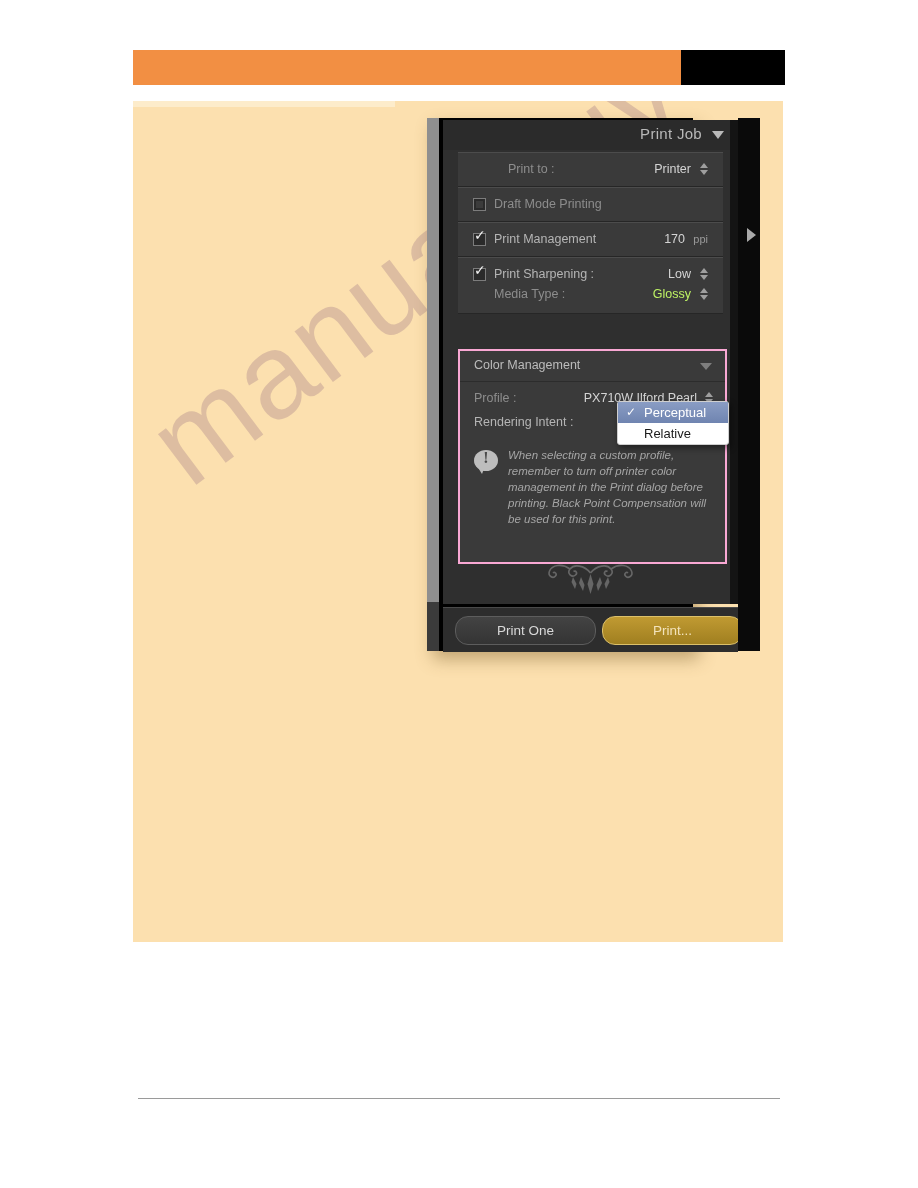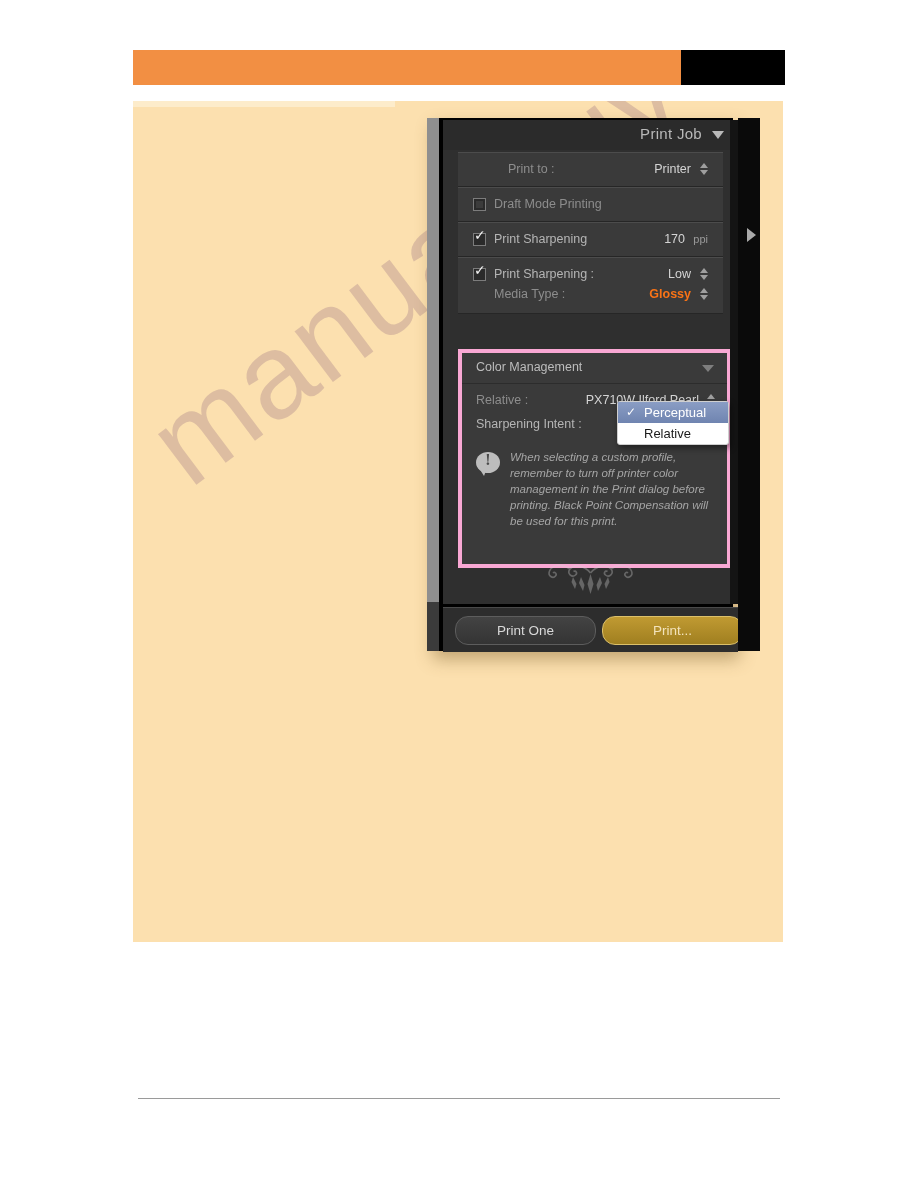--- a/index.html
+++ b/index.html
@@ -54,21 +54,20 @@
   
   #footer-rule{
     position:absolute;left:138px;top:1098px;width:642px;height:1px;
     background:#9a9a9a;
   }
 
   
   #lr-window{
     position:absolute;left:427px;top:118px;width:266px;height:533px;
     box-shadow:6px 8px 16px rgba(120,90,40,0.45);
-    padding-left:40px;
   }
   
   #lr-outer{
     position:absolute;inset:0;background:#000000;
   }
   
   #lr-left-gutter{
     position:absolute;left:0px;top:0px;width:12px;height:533px;
     background:#8f8f8f;
   }
@@ -124,21 +123,21 @@
   }
   .row-label{
     position:absolute;font-size:12.5px;color:#b5b5b5;
     white-space:nowrap;
   }
   .row-label.dim{color:#8d8d8d;}
   .row-value{
     position:absolute;font-size:12.5px;color:#d4d4d4;
     white-space:nowrap;text-align:right;
   }
-  .row-value.dim{color:#f97316;font-weight:bold;}
+  .row-value.dim{color:#bef264;}
   .unit{font-size:11px;color:#9a9a9a;}
 
   
   .cb{
     position:absolute;width:11px;height:11px;
     background:#2a2a2a;border:1px solid #7c7c7c;
   }
   .cb .tick{
     position:absolute;left:0px;top:-6px;
     font-size:14px;color:#f0f0f0;line-height:14px;
@@ -161,21 +160,21 @@
   .stepper .dn{
     position:absolute;left:0;top:8px;width:0;height:0;
     border-left:4px solid transparent;border-right:4px solid transparent;
     border-top:5px solid #9f9f9f;
   }
 
   
   #cm-block{
     position:absolute;left:15px;top:229px;width:265px;height:211px;
     background:#3a3a3a;
-    border:4px solid #f9a8d4;
+    border:2px solid #f9a8d4;
   }
   #cm-header{
     position:absolute;left:0;top:0;width:265px;height:30px;
     border-bottom:1px solid #2c2c2c;
   }
   #cm-title{
     position:absolute;left:14px;top:7px;font-size:12.5px;color:#bcbcbc;
   }
   #cm-tri{
     position:absolute;right:13px;top:12px;
@@ -297,21 +296,21 @@
         <div class="stepper" style="right:15px;top:9px;">
           <div class="up"></div>
           <div class="dn"></div>
         </div>
       </div>
 
       <div class="row" style="top:102px;height:33px;">
         <div class="cb" style="left:15px;top:10px;">
           <div class="tick">✓</div>
         </div>
-        <div class="row-label" style="left:36px;top:9px;">Print Sharpening</div>
+        <div class="row-label" style="left:36px;top:9px;">Print Management</div>
         <div class="row-value" style="right:38px;top:9px;">170</div>
         <div class="row-value unit" style="right:15px;top:10px;">ppi</div>
       </div>
 
       <div class="row" style="top:137px;height:55px;">
         <div class="cb" style="left:15px;top:10px;">
           <div class="tick">✓</div>
         </div>
         <div class="row-label" style="left:36px;top:9px;">Print Sharpening :</div>
         <div class="row-value" style="right:32px;top:9px;">Low</div>
@@ -328,28 +327,28 @@
         </div>
       </div>
 
 
       <div id="cm-block">
         <div id="cm-header">
           <div id="cm-title">Color Management</div>
           <div id="cm-tri"></div>
         </div>
 
-        <div class="row-label dim" style="left:14px;top:40px;">Relative :</div>
+        <div class="row-label dim" style="left:14px;top:40px;">Profile :</div>
         <div class="row-value" style="right:28px;top:40px;">PX710W Ilford Pearl</div>
         <div class="stepper" style="right:12px;top:40px;">
           <div class="up"></div>
           <div class="dn"></div>
         </div>
 
-        <div class="row-label" style="left:14px;top:64px;">Sharpening Intent :</div>
+        <div class="row-label" style="left:14px;top:64px;">Rendering Intent :</div>
 
         <div id="note-icon">
           <div class="bubble"></div>
           <div class="tail"></div>
           <div class="bang">!</div>
         </div>
         <div id="note-text">When selecting a custom profile, remember to turn off printer color management in the Print dialog before printing. Black Point Compensation will be used for this print.</div>
       </div>
 
       <svg id="ornament" viewBox="0 0 125 38">

